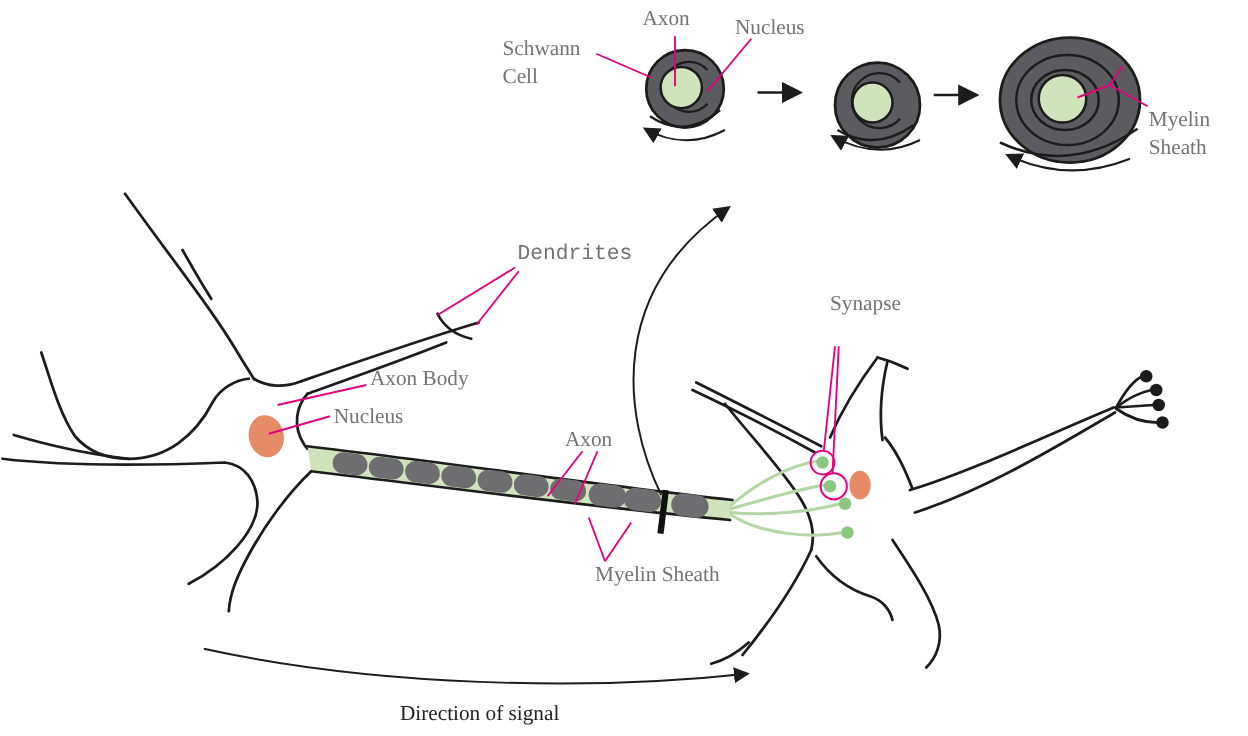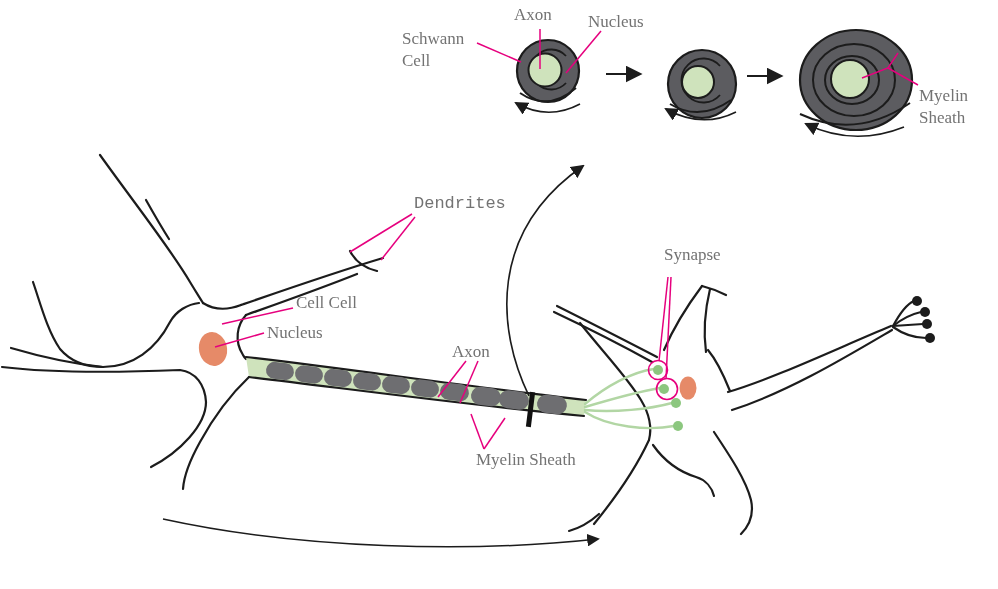--- a/index.html
+++ b/index.html
@@ -155,19 +155,20 @@
       <path d="M 671 277 L 666 379"></path>
     </g>
   </svg>
 
   <div class="lbl wrap" style="left:402px;top:28px;width:72px;">Schwann Cell</div>
   <div class="lbl" style="left:514px;top:4px;">Axon</div>
   <div class="lbl" style="left:588px;top:11px;">Nucleus</div>
   <div class="lbl wrap" style="left:919px;top:85px;width:60px;">Myelin Sheath</div>
 
   <div class="lbl" style="left:414px;top:193px;font-family:Liberation Mono, monospace;">Dendrites</div>
-  <div class="lbl" style="left:296px;top:292px;">Cell Cell</div>
+  <div class="lbl" style="left:296px;top:292px;">Axon Body</div>
   <div class="lbl" style="left:267px;top:322px;">Nucleus</div>
   <div class="lbl" style="left:452px;top:341px;">Axon</div>
   <div class="lbl" style="left:476px;top:449px;">Myelin Sheath</div>
-  <div class="lbl" style="left:664px;top:244px;font-family:Liberation Serif, serif;">Synapse</div>
+  <div class="lbl" style="left:664px;top:232px;font-family:Liberation Serif, serif;">Synapse</div>
 
+  <div class="lbl caption" style="left:320px;top:560px;">Direction of signal</div>
 </div>
 
 </body></html>

